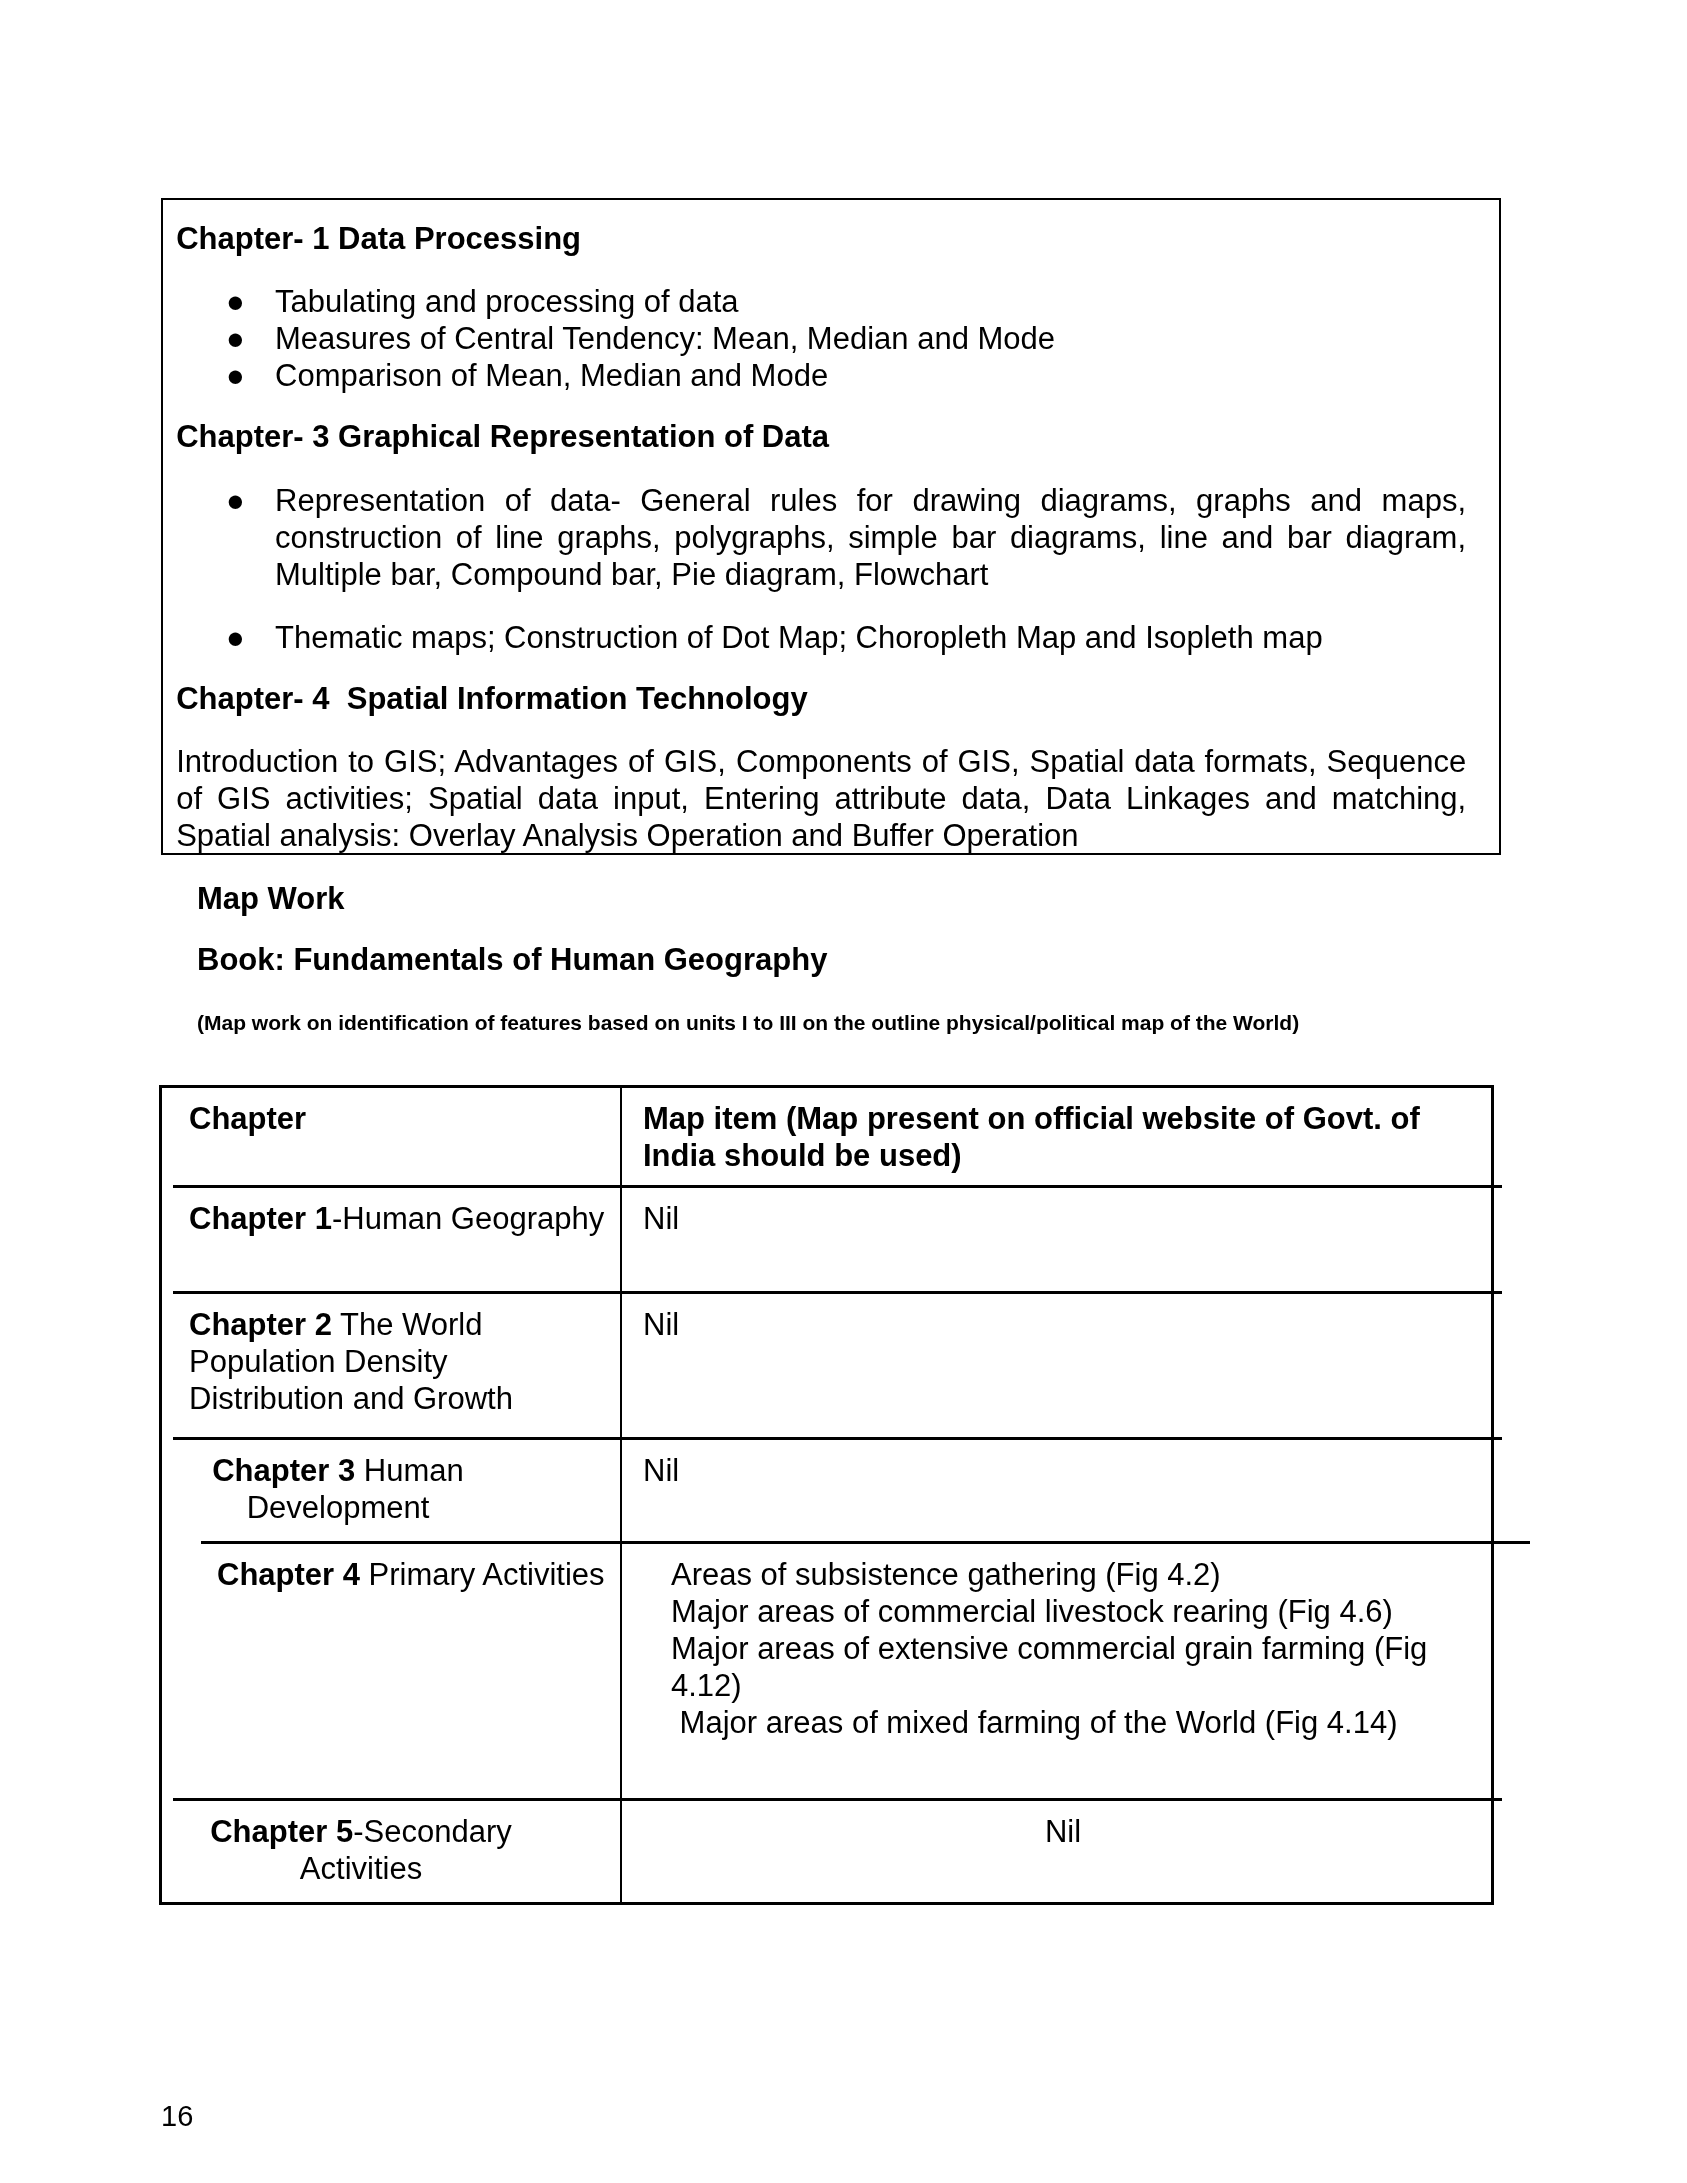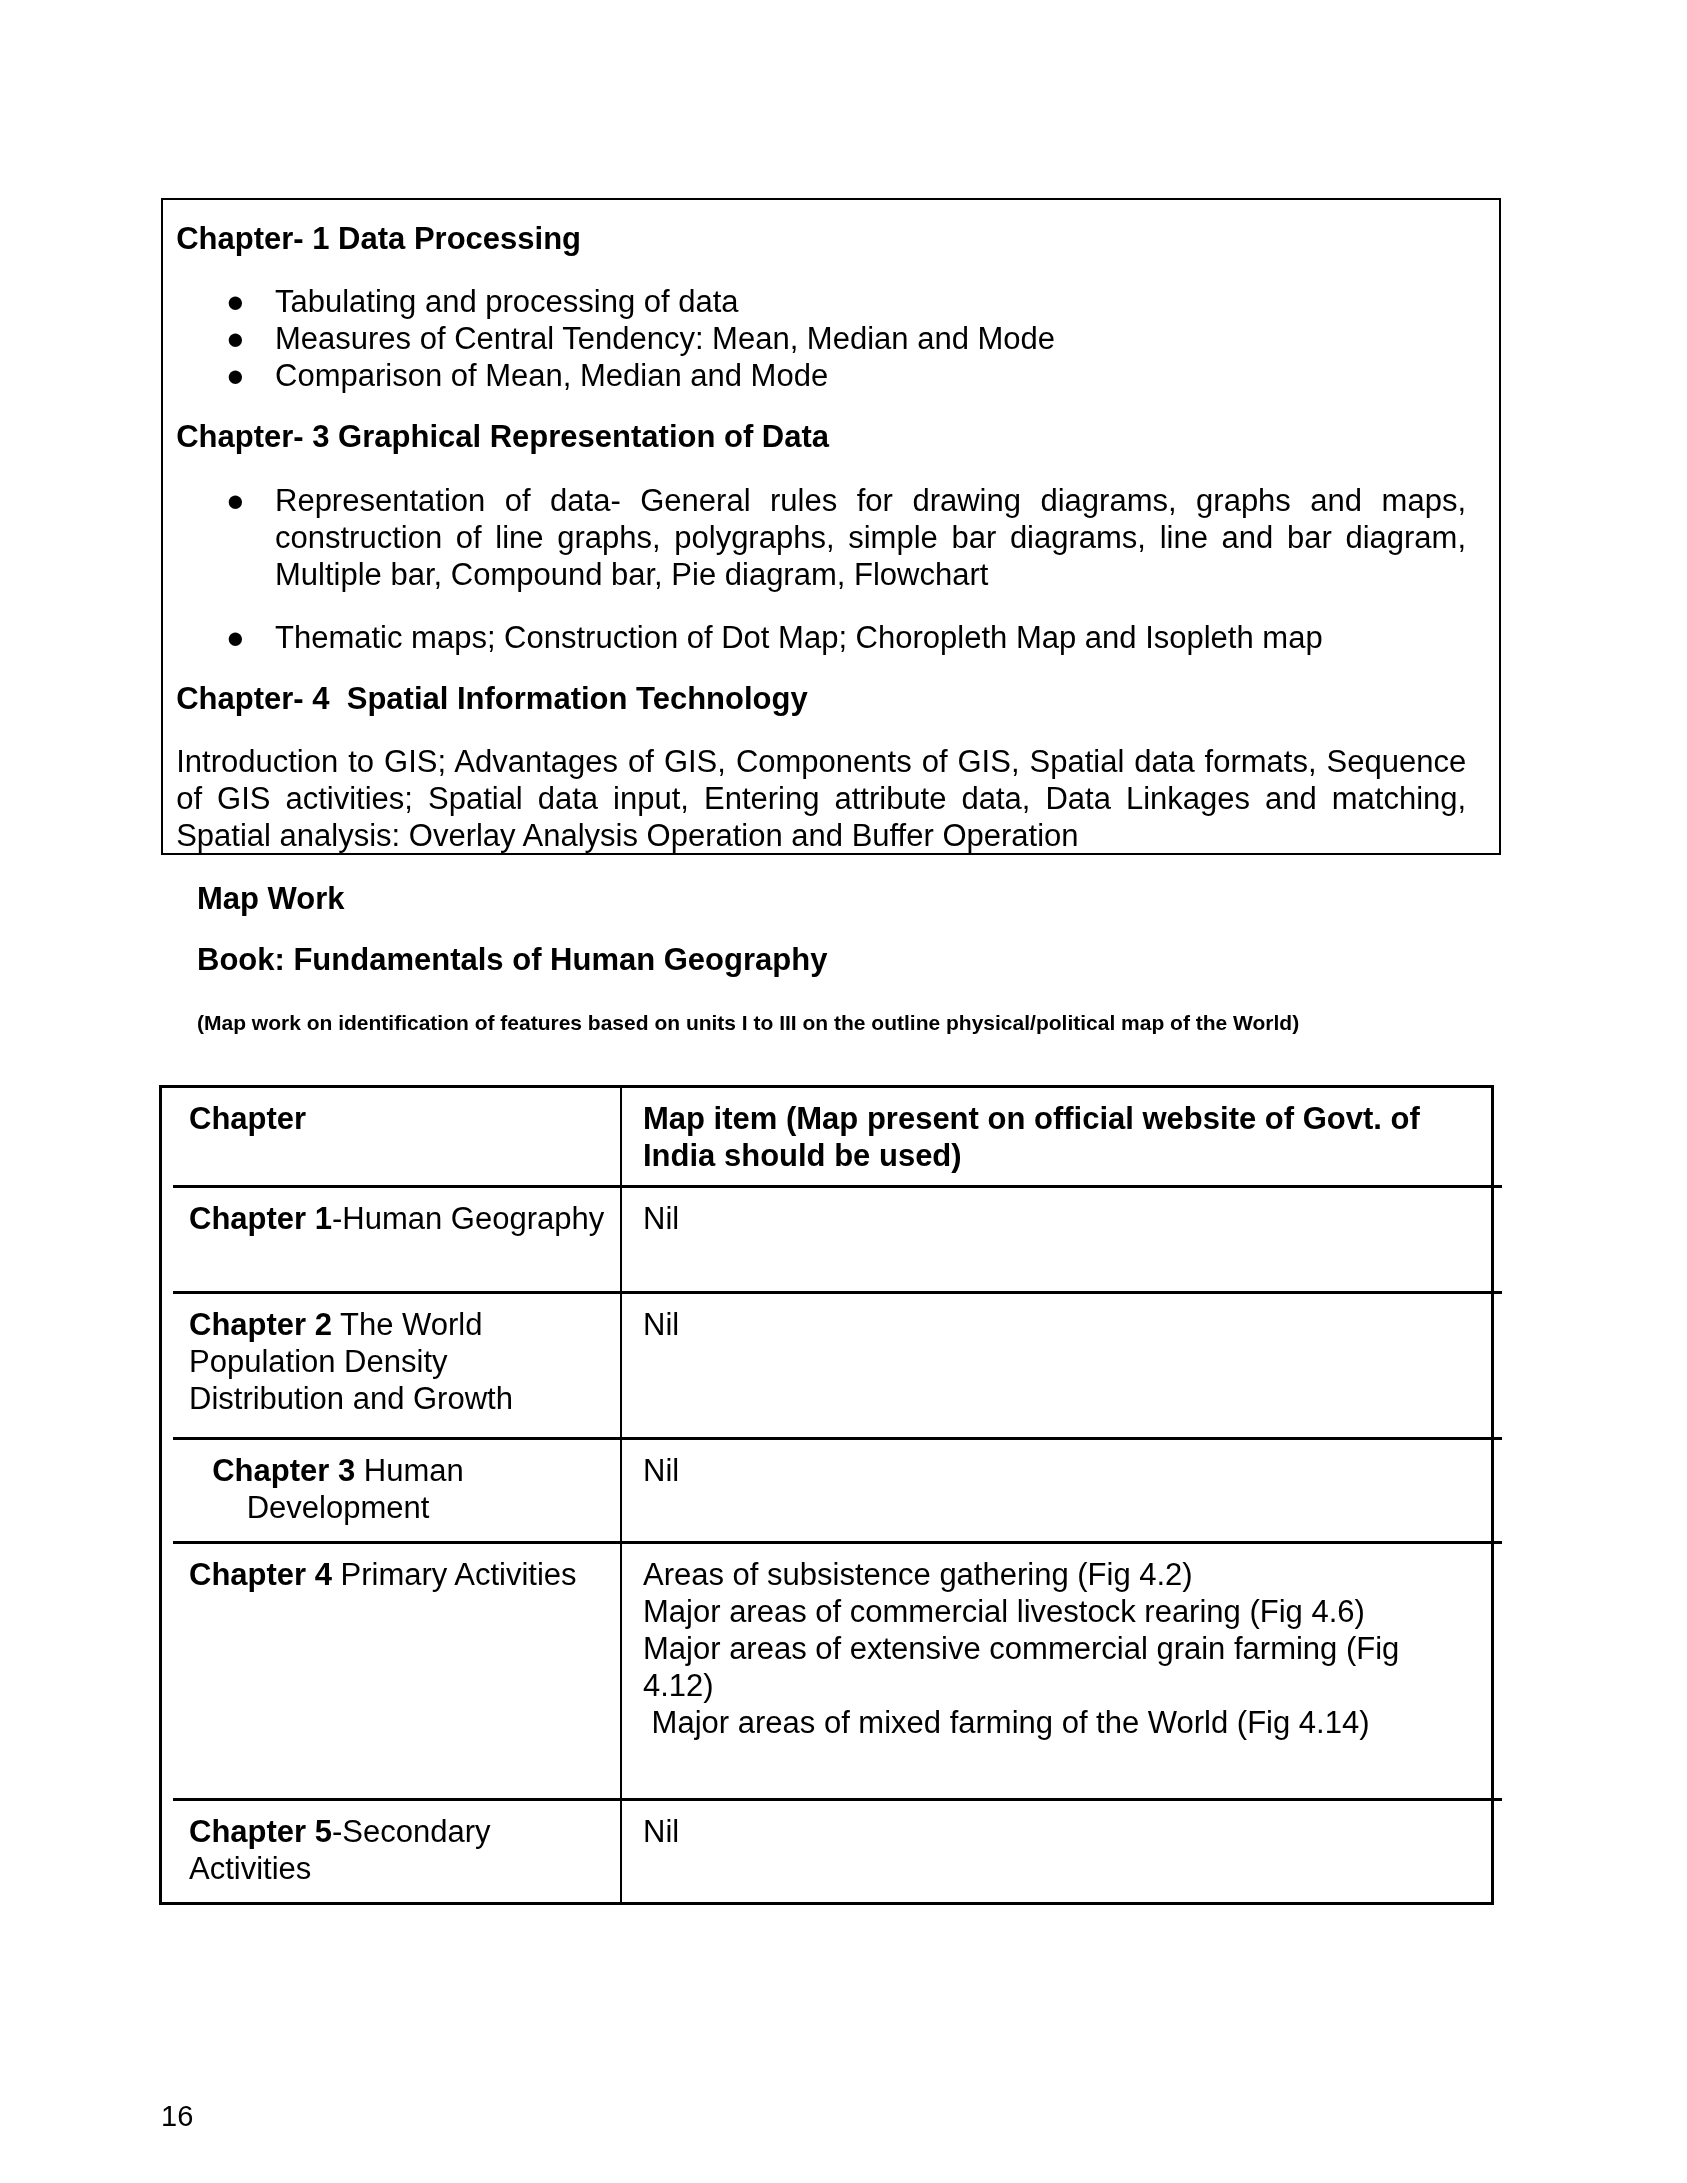--- a/index.html
+++ b/index.html
@@ -64,30 +64,30 @@
   <div class="row sep" style="top:203px; height:146px;">
     <div class="c1 t" style="top:12px; width:370px;"><b>Chapter 2</b><span> The World Population Density Distribution and Growth</span></div>
     <div class="c2 t" style="top:12px;">Nil</div>
   </div>
 
   <div class="row sep" style="top:349px; height:105px;">
     <div class="c1 t" style="top:12px; width:298px;text-align:center;"><b>Chapter 3</b><span> Human Development</span></div>
     <div class="c2 t" style="top:12px;">Nil</div>
   </div>
 
-  <div class="row sep" style="top:453px; height:257px;">
+  <div class="row sep" style="top:453px; height:257px;margin-left:28px;">
     <div class="c1 t" style="top:12px; white-space:nowrap;"><b>Chapter 4</b><span> Primary Activities</span></div>
     <div class="c2 t" style="top:12px; width:820px;">
       <div>Areas of subsistence gathering (Fig 4.2)</div>
       <div>Major areas of commercial livestock rearing (Fig 4.6)</div>
       <div>Major areas of extensive commercial grain farming (Fig 4.12)</div>
       <div>&nbsp;Major areas of mixed farming of the World (Fig 4.14)</div>
     </div>
   </div>
 
-  <div class="row sep" style="top:710px; height:89px;">
+  <div class="row sep" style="top:710px; height:89px;text-align:center;">
     <div class="c1 t" style="top:12px; width:344px;"><b>Chapter 5</b><span>-Secondary Activities</span></div>
     <div class="c2 t" style="top:12px;">Nil</div>
   </div>
 </div>
 
 <div class="pagenum">16</div>
 
 
 </body></html>

